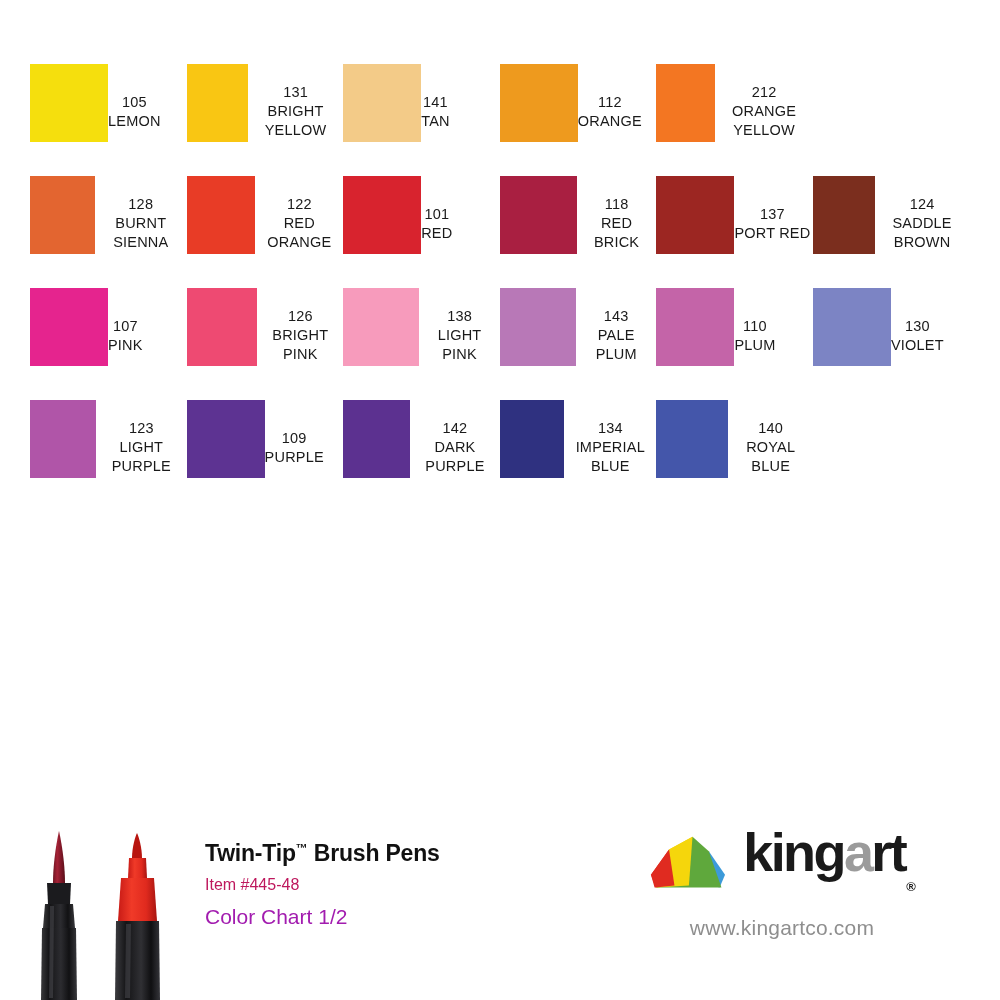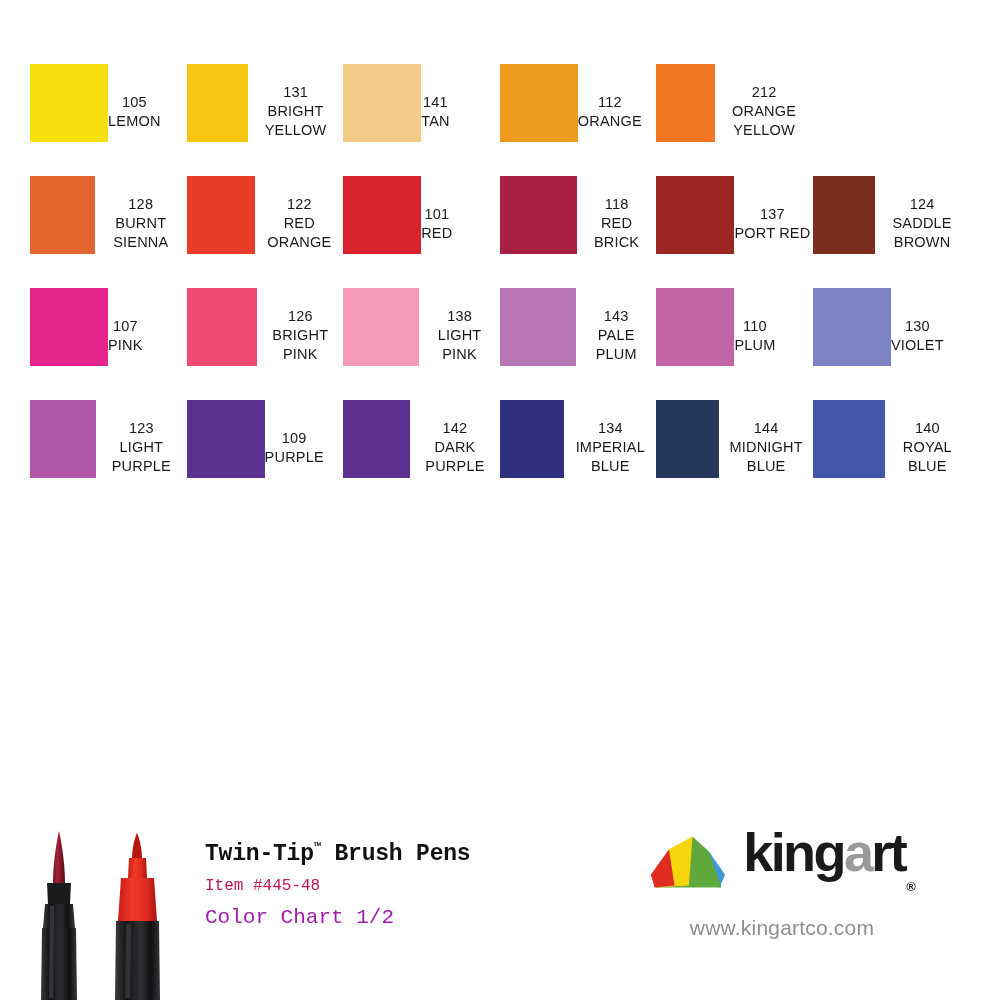--- a/index.html
+++ b/index.html
@@ -77,21 +77,20 @@
     width: 180px;
     height: 180px;
   }
 
   
   #product-info {
     position: absolute;
     left: 205px;
     top: 18px;
     width: 420px;
-    font-family: Liberation Mono, monospace;
   }
   #product-title {
     font-size: 23px;
     font-weight: bold;
     color: #111111;
     letter-spacing: -0.2px;
     line-height: 30px;
     margin: 0;
   }
   #product-title .tm {
@@ -311,27 +310,20 @@
       <div class="swatch-labels">
         <div class="swatch-code">142</div>
         <div class="swatch-name">DARK PURPLE</div>
       </div>
     </div>
     <div class="swatch-cell">
       <span class="swatch-chip" style="background-color: rgb(47, 49, 128);"></span>
       <div class="swatch-labels">
         <div class="swatch-code">134</div>
         <div class="swatch-name">IMPERIAL BLUE</div>
-      </div>
-    </div>
-    <div class="swatch-cell">
-      <span class="swatch-chip" style="background-color: rgb(38, 56, 92);"></span>
-      <div class="swatch-labels">
-        <div class="swatch-code">144</div>
-        <div class="swatch-name">MIDNIGHT BLUE</div>
       </div>
     </div>
     <div class="swatch-cell">
       <span class="swatch-chip" style="background-color: rgb(68, 86, 170);"></span>
       <div class="swatch-labels">
         <div class="swatch-code">140</div>
         <div class="swatch-name">ROYAL BLUE</div>
       </div>
     </div>
   </div>

